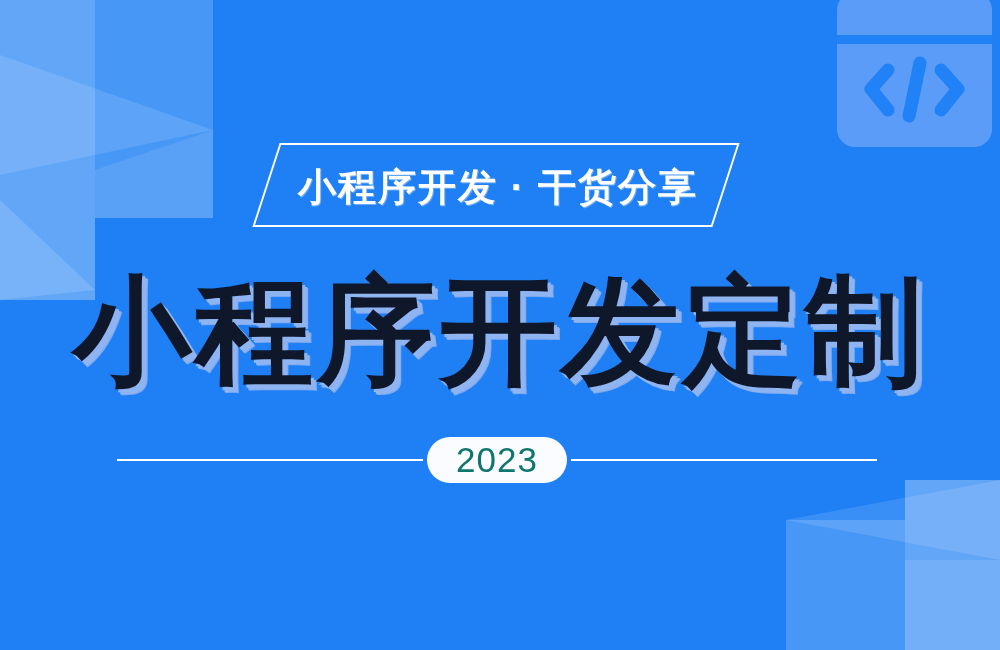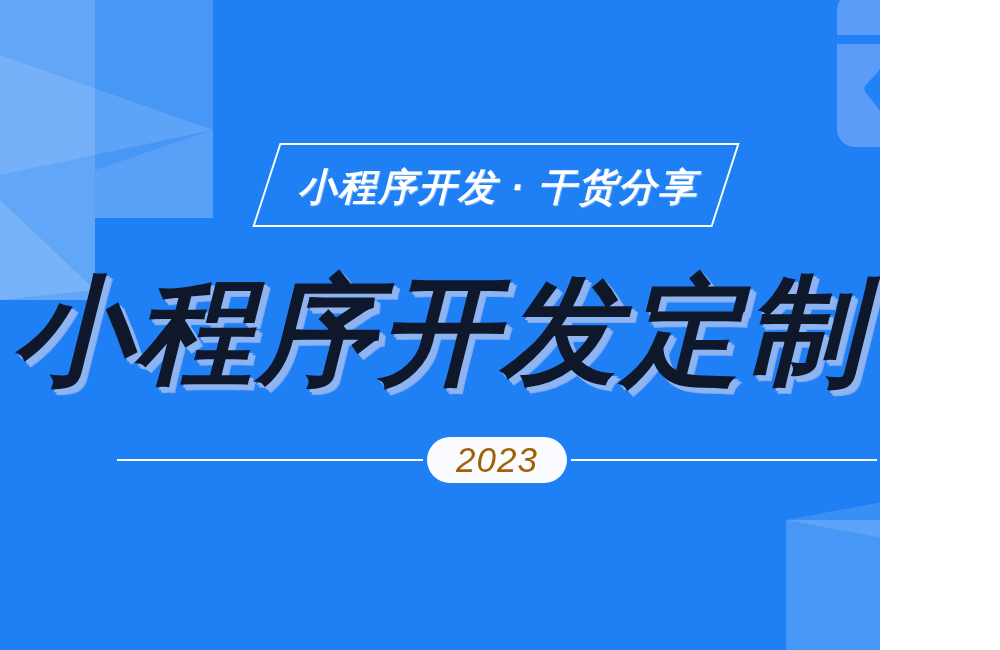--- a/index.html
+++ b/index.html
@@ -6,25 +6,24 @@
     margin: 0;
     padding: 0;
     background: #ffffff;
   }
   body {
     font-family: "Liberation Sans", "DejaVu Sans", sans-serif;
   }
 
   .banner {
     position: relative;
-    width: 880px;
+    width: 1000px;
     height: 650px;
     overflow: hidden;
     background: #1f80f5;
-    font-style: italic;
   }
 
   
   .deco-layer {
     position: absolute;
     inset: 0;
     width: 1000px;
     height: 650px;
     pointer-events: none;
   }
@@ -104,21 +103,21 @@
     height: 2px;
     background: #ffffff;
   }
   .year-badge {
     flex: 0 0 auto;
     width: 140px;
     height: 46px;
     margin: 0 4px;
     border-radius: 23px;
     background: #fafcff;
-    color: #a16207;
+    color: #0f766e;
     font-size: 35px;
     line-height: 46px;
     text-align: center;
     letter-spacing: 1px;
   }
 </style>
 </head>
 <body>
 
 <div class="banner">

